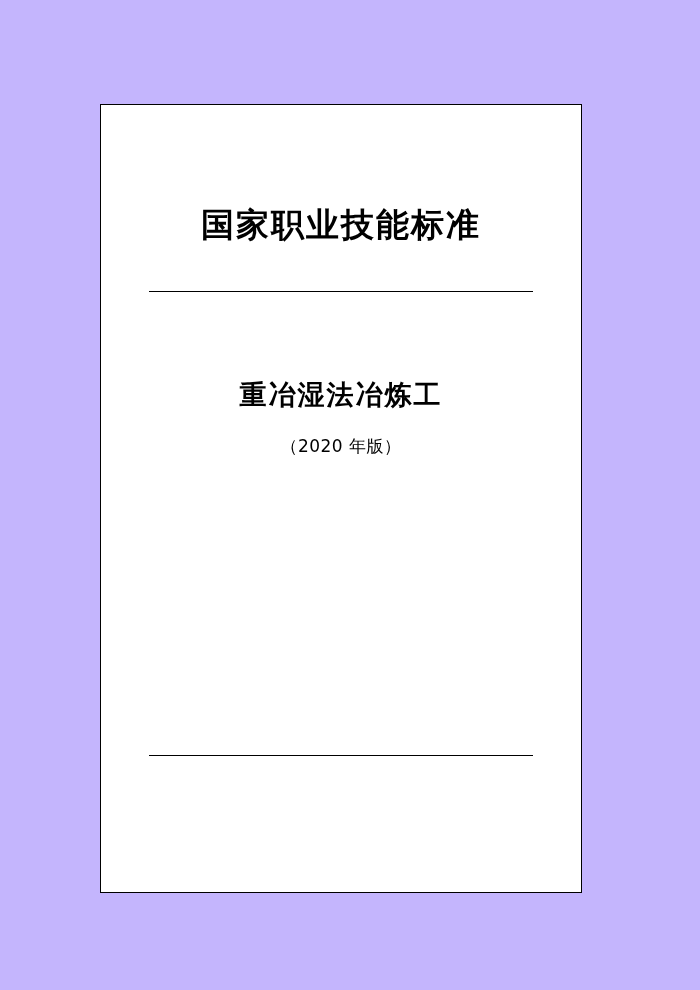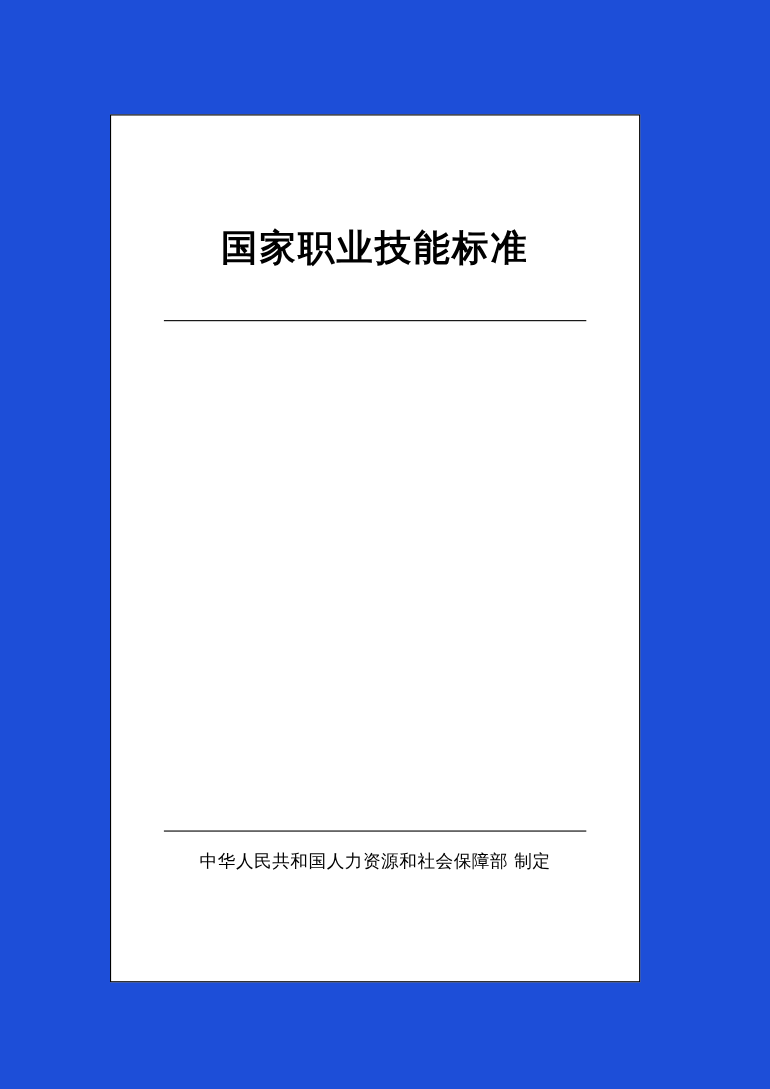--- a/index.html
+++ b/index.html
@@ -12,21 +12,21 @@
     height: 990px;
     font-family: "Liberation Serif", serif;
     color: #000000;
     overflow: hidden;
   }
 
   .page {
     position: relative;
     width: 700px;
     height: 990px;
-    background: #1d4ed8;
+    background: #c4b5fd;
   }
 
   
   .cover-frame {
     position: absolute;
     left: 100px;
     top: 104px;
     width: 482px;
     height: 789px;
     border: 1px solid #000000;
@@ -128,20 +128,23 @@
 <div class="page">
   <div class="cover-frame">
     <div class="cover-inner">
 
       <div class="title-block">
         <div class="main-title">国家职业技能标准</div>
       </div>
 
       <div class="rule-top"></div>
 
+      <div class="name-block">
+        <div class="occupation-name">重冶湿法冶炼工</div>
+        <div class="edition">（2020 年版）</div>
+      </div>
 
       <div class="rule-bottom"></div>
 
-      <div class="issuer">中华人民共和国人力资源和社会保障部 制定</div>
 
     </div>
   </div>
 </div>
 
 </body></html>

